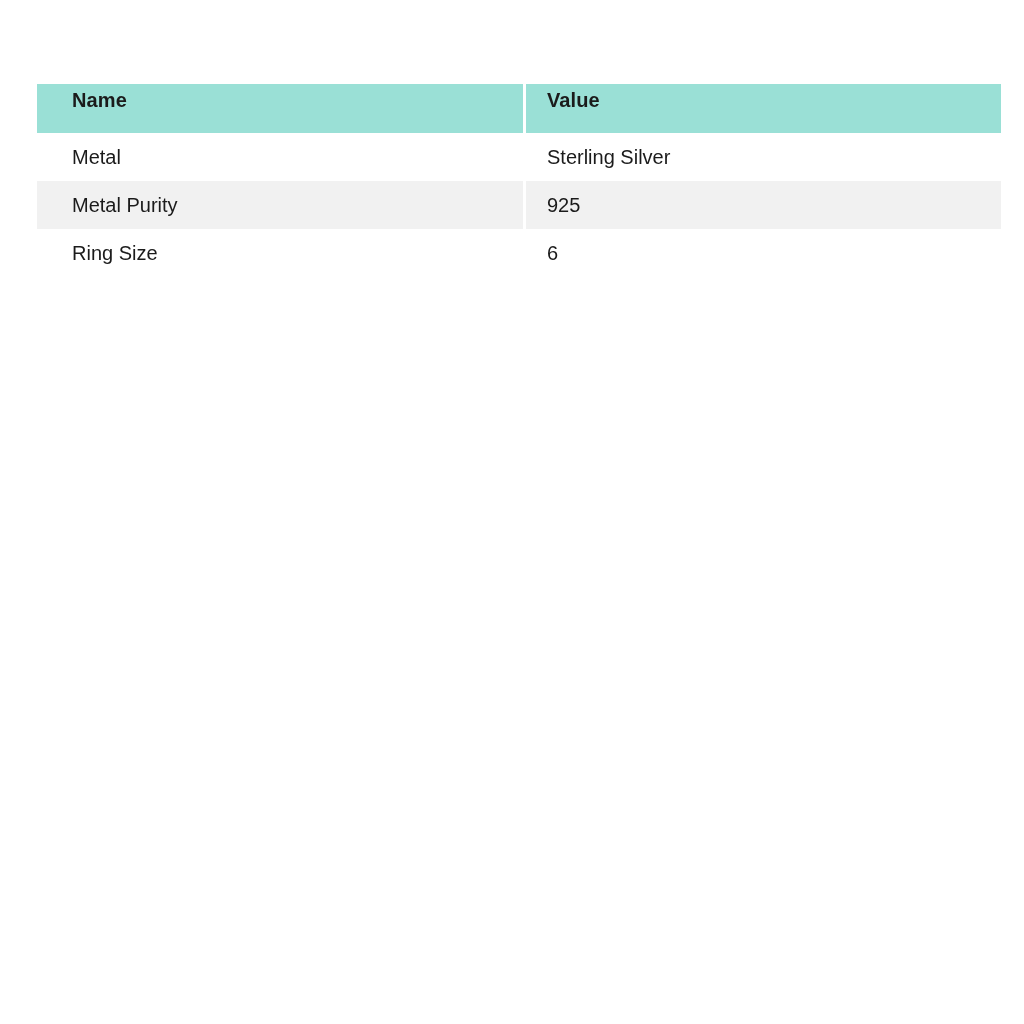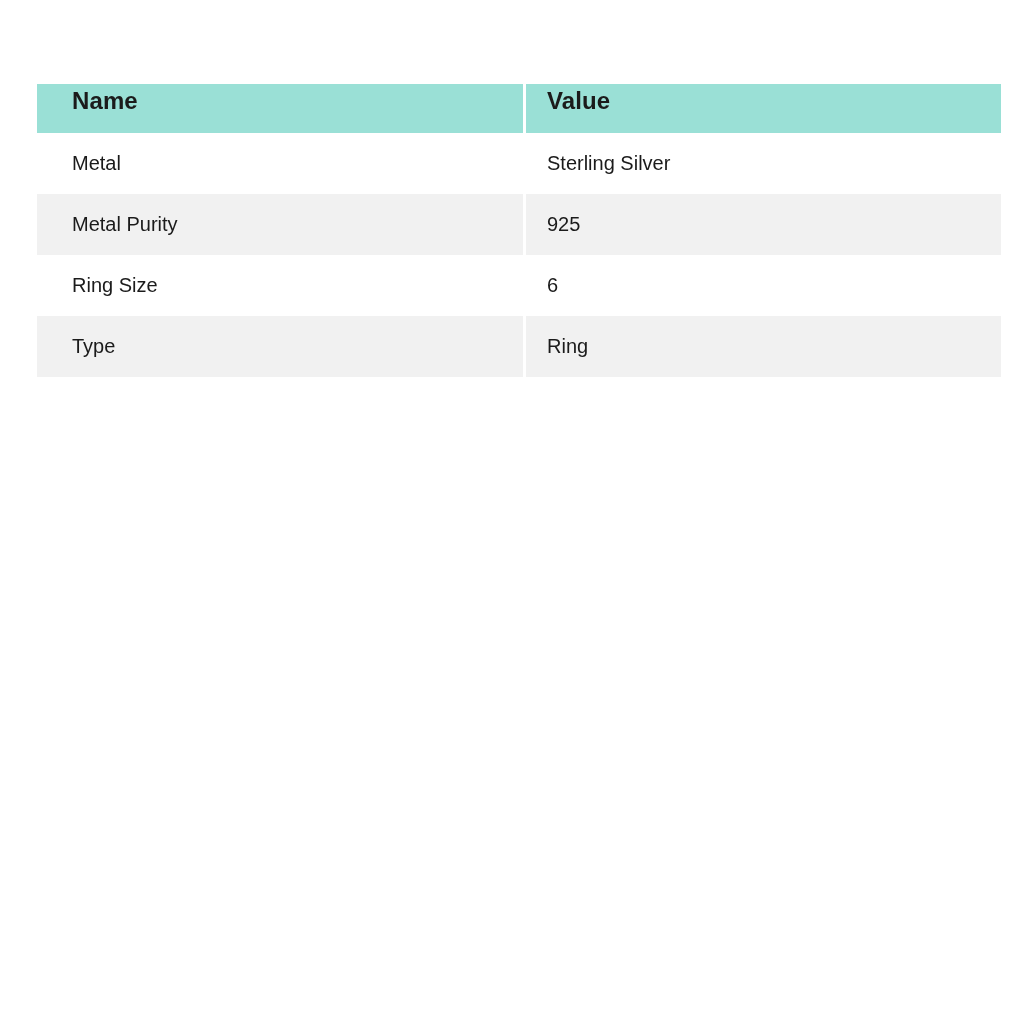--- a/index.html
+++ b/index.html
@@ -31,28 +31,28 @@
     border-spacing: 0;
     table-layout: fixed;
   }
   col.name-col { width: 486px; }
   col.value-col { width: auto; }
   .spec-table th {
     background: var(--header-bg);
     height: 49px;
     text-align: left;
     vertical-align: middle;
-    font-size: 24px;
+    font-size: 20px;
     font-weight: 600;
     color: var(--text);
     padding: 0 10px 16px 35px;
     letter-spacing: 0.1px;
   }
   .spec-table td {
-    height: 61px;
+    height: 48px;
     text-align: left;
     vertical-align: middle;
     font-size: 20px;
     font-weight: 400;
     color: var(--text);
     padding: 0 10px 0 35px;
     background: transparent;
   }
   .spec-table th.value-head,
   .spec-table td.value-cell {
@@ -84,19 +84,15 @@
         <td class="value-cell">Sterling Silver</td>
       </tr>
       <tr>
         <td class="name-cell">Metal Purity</td>
         <td class="value-cell">925</td>
       </tr>
       <tr>
         <td class="name-cell">Ring Size</td>
         <td class="value-cell">6</td>
       </tr>
-      <tr>
-        <td class="name-cell">Type</td>
-        <td class="value-cell">Ring</td>
-      </tr>
     </tbody>
   </table>
 </div>
 
 </body></html>

